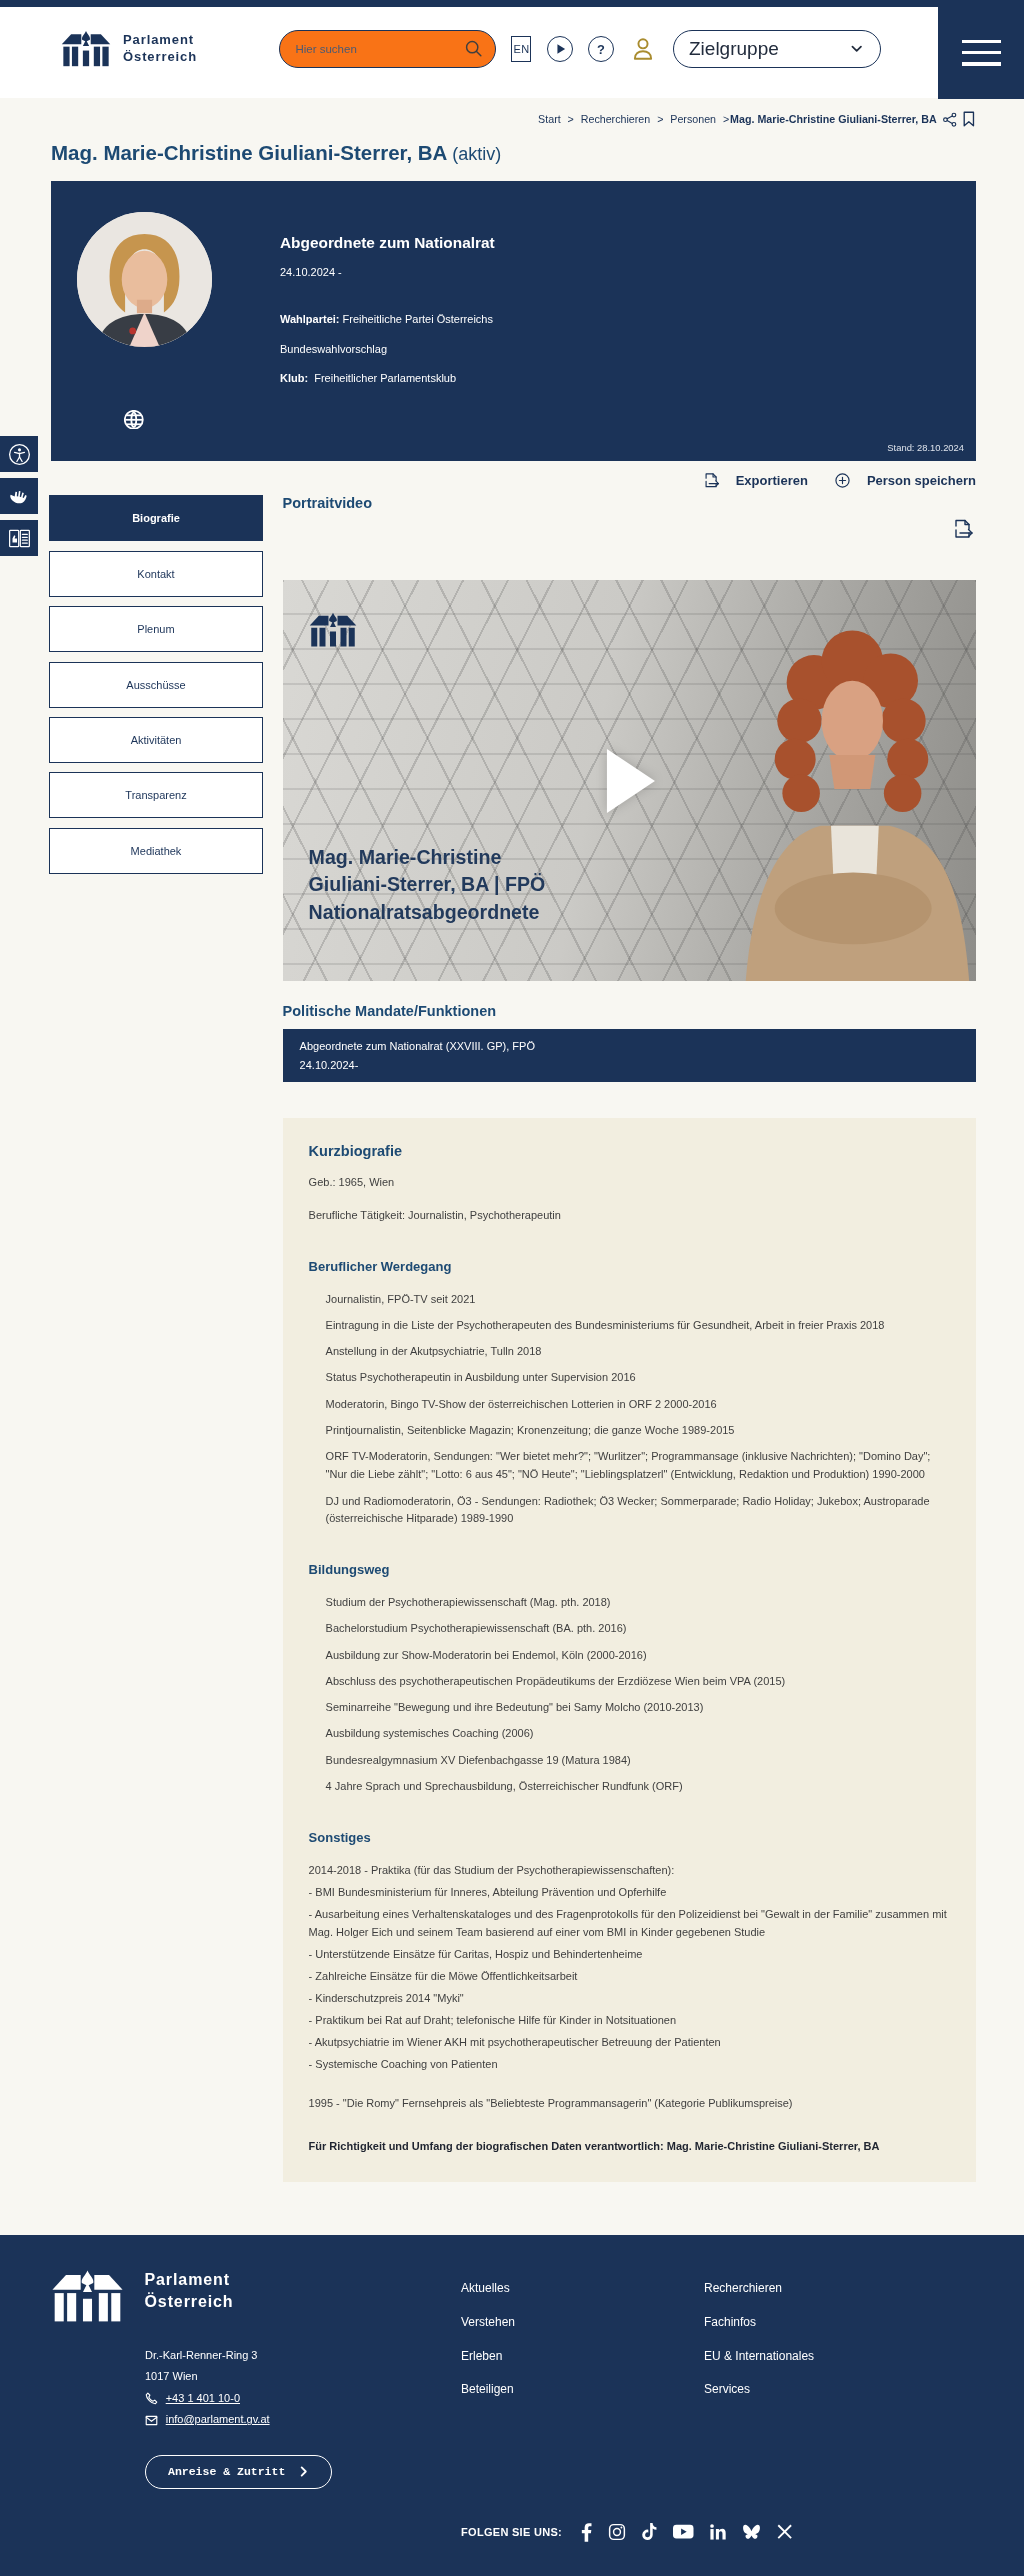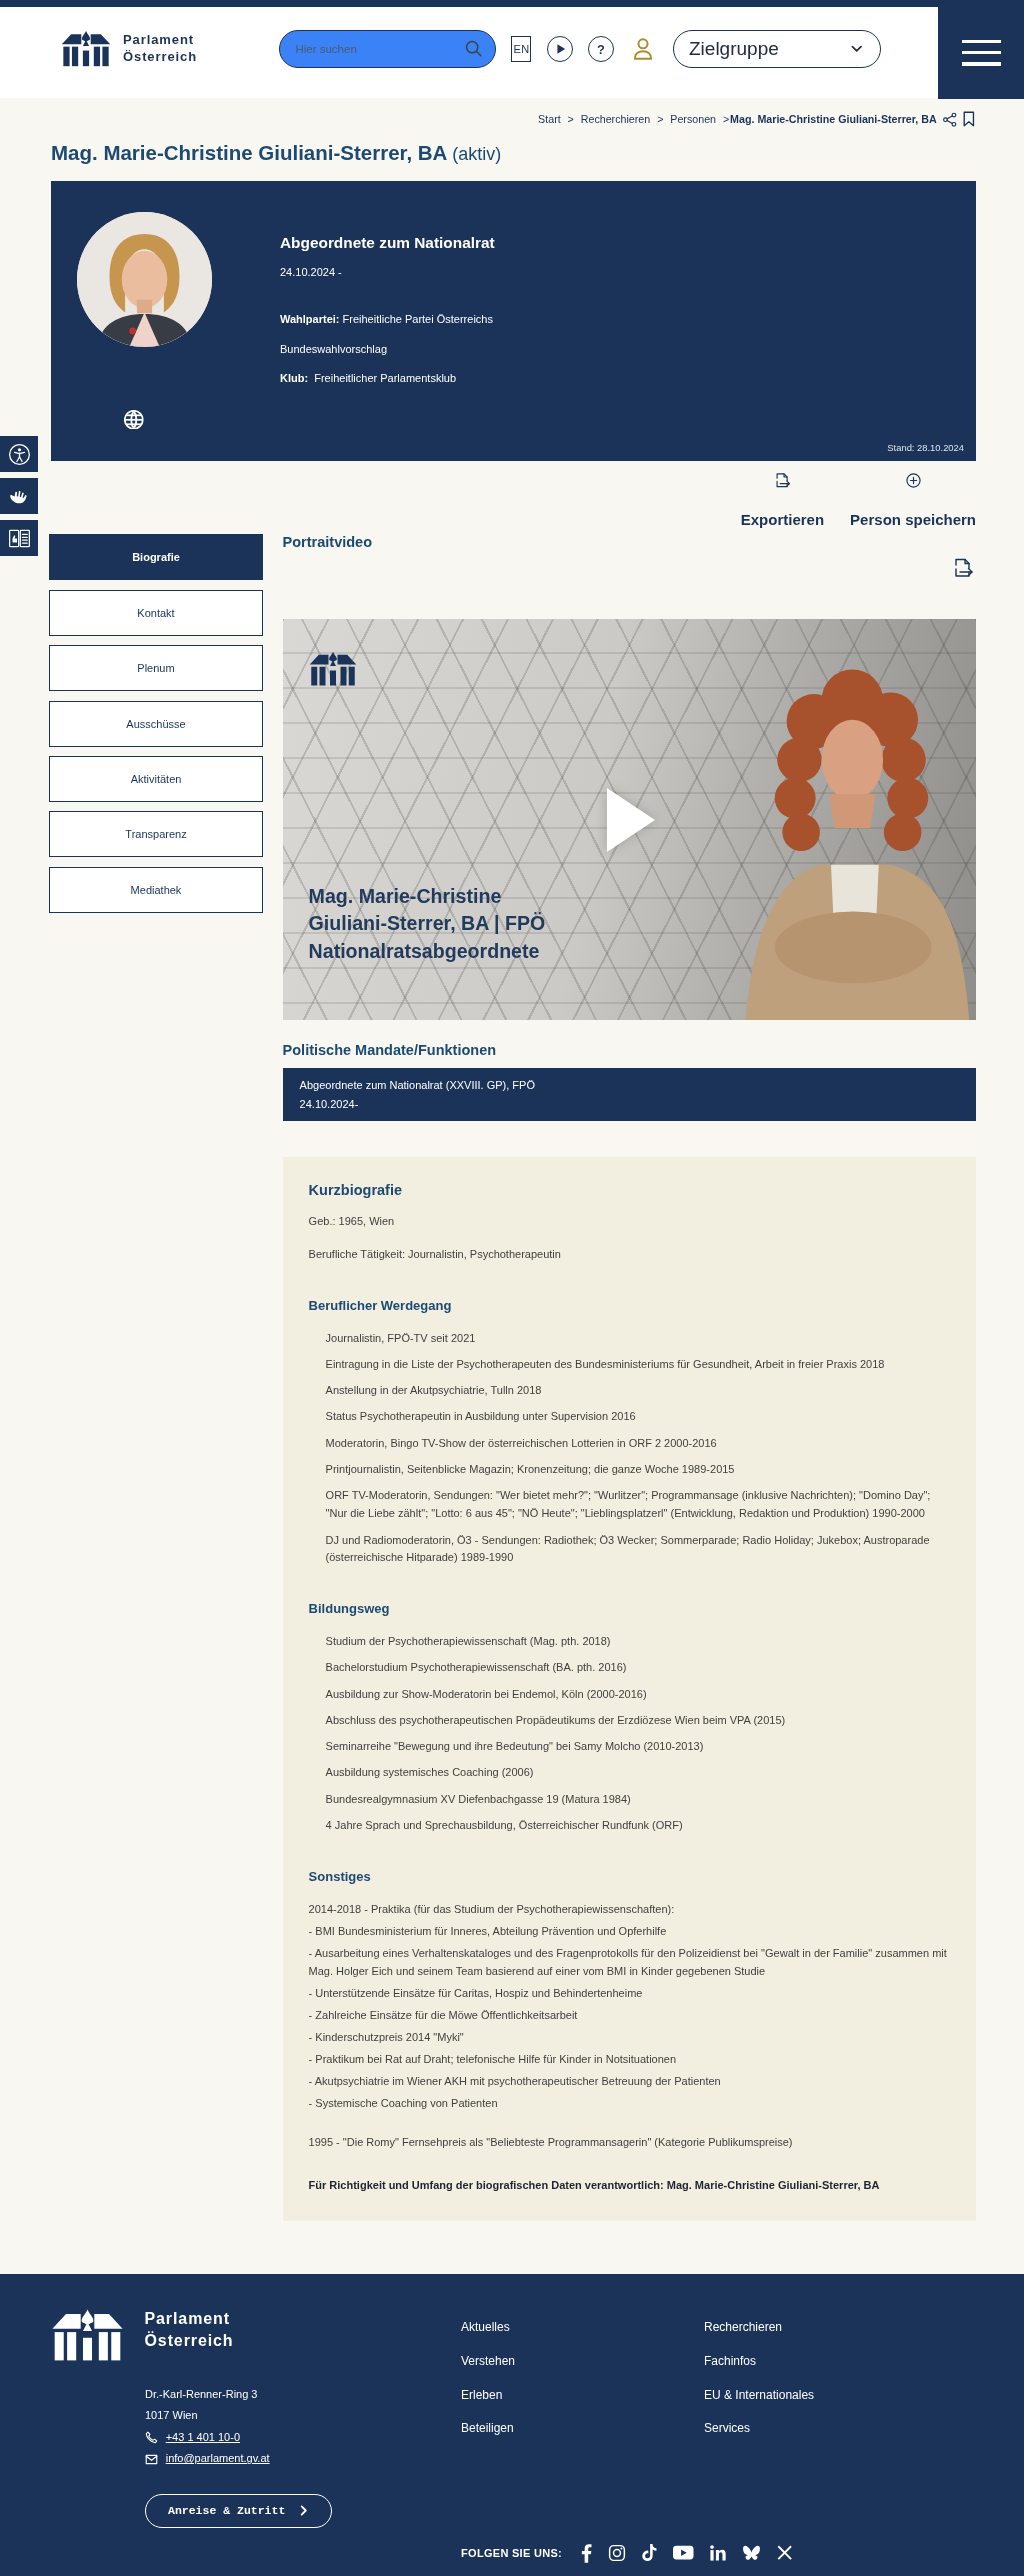--- a/index.html
+++ b/index.html
@@ -21,21 +21,21 @@
   svg{display:block;}
   .ico{stroke:currentColor;fill:none;stroke-width:1.6;stroke-linecap:round;stroke-linejoin:round;}
 
   
   .topstrip{height:6.8px;background:var(--navy);}
   .header-area{position:relative;background:#fff;height:91px;}
   .header-inner{display:flex;align-items:center;height:84px;padding-left:61px;}
   .logo{color:var(--navy);}
   .wordmark{margin-left:12px;font-weight:bold;font-size:13px;line-height:1.3;color:var(--navy);letter-spacing:0.9px;}
   .search-pill{margin-left:82px;display:flex;align-items:center;width:217px;height:38px;
-    border:1.4px solid var(--navy);border-radius:19px;padding:0 12px 0 15.4px;background:#3b82f6;}
+    border:1.4px solid var(--navy);border-radius:19px;padding:0 12px 0 15.4px;background:#f97316;}
   .search-pill input{flex:1;border:none;outline:none;font-size:11.5px;color:var(--navy);background:transparent;
     font-family:inherit;}
   .search-pill input::placeholder{color:#4a5a74;}
   .hbtn{margin-left:15.4px;color:var(--navy);display:flex;align-items:center;justify-content:center;cursor:pointer;}
   .en-box{width:20px;height:26px;border:1.5px solid var(--navy);display:flex;align-items:center;justify-content:center;
     font-size:11px;color:var(--navy);letter-spacing:0.4px;}
   .circle-btn{width:26px;height:26px;border:1.5px solid var(--navy);border-radius:50%;}
   .person-btn{color:var(--gold);border:none;width:26px;height:26px;}
   .ziel-pill{margin-left:17px;display:flex;align-items:center;justify-content:space-between;width:208px;height:38px;
     border:1.5px solid var(--navy);border-radius:19px;padding:0 15.4px;color:#222c3d;font-size:19px;cursor:pointer;}
@@ -60,21 +60,21 @@
   .globe{position:absolute;left:73px;top:229px;color:#fff;}
   .hero-info{margin-left:68px;padding-top:19px;font-size:11px;line-height:1.5;}
   .hero-info .role{font-size:15.4px;font-weight:bold;margin-bottom:10.2px;}
   .hero-info .dates{margin-bottom:31px;}
   .hero-info .row{margin-bottom:13px;}
   .hero-info b{font-weight:bold;}
   .stand{position:absolute;right:12px;bottom:7.7px;font-size:9.4px;color:#dfe4ec;}
 
   
   .action-row{display:flex;justify-content:flex-end;gap:26px;margin:11px 49px 3.4px 0;}
-  .action{display:flex;align-items:center;gap:22px;font-size:15px;font-weight:bold;color:var(--navy);cursor:pointer;flex-direction:column;}
+  .action{display:flex;align-items:center;gap:16px;font-size:13px;font-weight:bold;color:var(--navy);cursor:pointer;}
 
   
   .columns{display:flex;align-items:flex-start;gap:19.6px;margin:6.8px 49px 0 49px;}
   .tabs{width:214px;flex:none;}
   .tab{width:100%;height:46px;margin-bottom:9.4px;background:#fff;border:0.9px solid var(--navy);
     color:var(--navy);font-size:11px;font-family:inherit;cursor:pointer;display:flex;align-items:center;justify-content:center;}
   .tab.active{background:var(--navy);color:#fff;font-weight:bold;}
   .main-col{flex:1;min-width:0;}
   h2.sec{font-size:14.5px;font-weight:bold;color:var(--head);}
   .video-export{display:flex;justify-content:flex-end;margin:6.8px 1.7px 5.1px 0;color:var(--navy);cursor:pointer;}
@@ -117,21 +117,21 @@
   .f-left .logo-row{display:flex;align-items:flex-start;}
   .f-wordmark{margin-left:20.5px;font-weight:bold;font-size:16px;line-height:1.35;letter-spacing:0.9px;}
   .f-address{margin:20.5px 0 0 94px;font-size:11px;line-height:1.95;}
   .f-contact{display:flex;align-items:center;gap:7.7px;}
   .f-contact a{color:#fff;}
   .f-btn{display:inline-flex;align-items:center;gap:13px;margin:24px 0 0 94px;padding:9.4px 22px;
     border:1.4px solid #fff;border-radius:20.5px;background:transparent;color:#fff;font-weight:bold;
     font-size:11.5px;font-family:Liberation Mono, monospace;cursor:pointer;}
   .f-nav{display:flex;flex-direction:column;gap:19.6px;font-size:12px;padding-top:12px;}
   .f-nav span{cursor:pointer;}
-  .follow-row{grid-column:2/4;display:flex;align-items:center;gap:19px;margin-top:16px;}
+  .follow-row{grid-column:2/4;display:flex;align-items:center;gap:19px;margin-top:34px;}
   .follow-label{font-weight:bold;font-size:11px;letter-spacing:0.3px;}
   .socials{display:flex;align-items:center;gap:16px;}
   .socials .s{color:#fff;cursor:pointer;display:flex;}
 
   
   .bottom-bar{background:var(--beige);padding:12px 17px;font-size:11px;color:#333;}
   .bottom-bar .sep{margin:0 6px;}
   .bottom-bar a{color:#333;text-decoration:none;cursor:pointer;}
 
   

